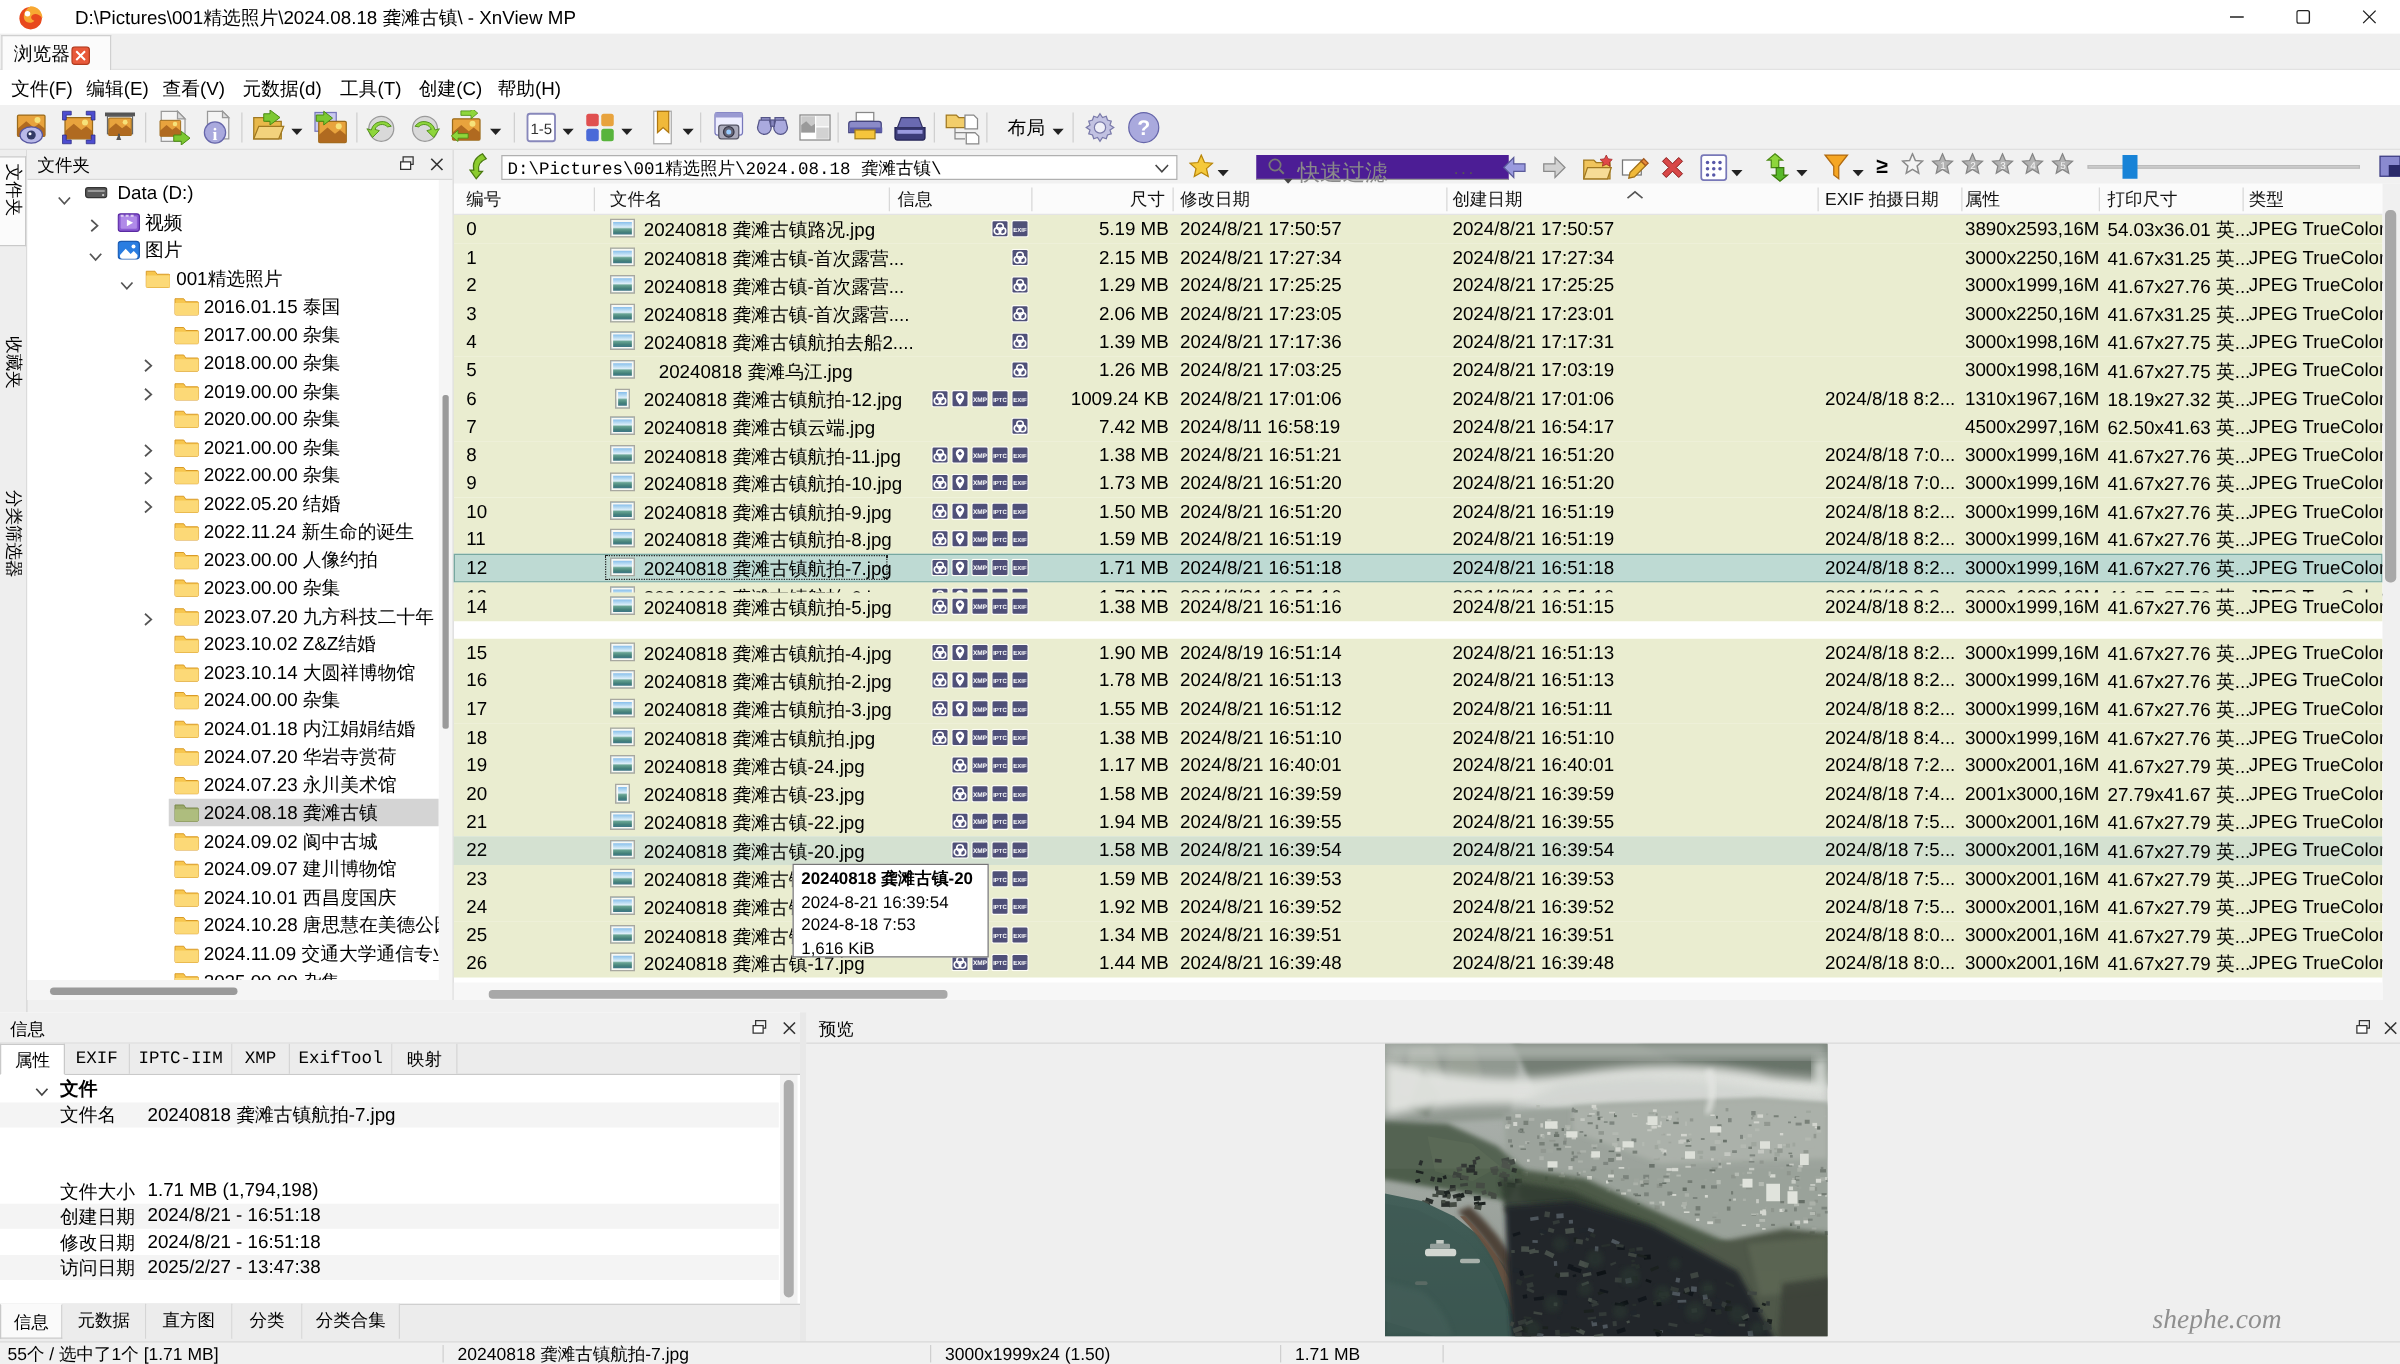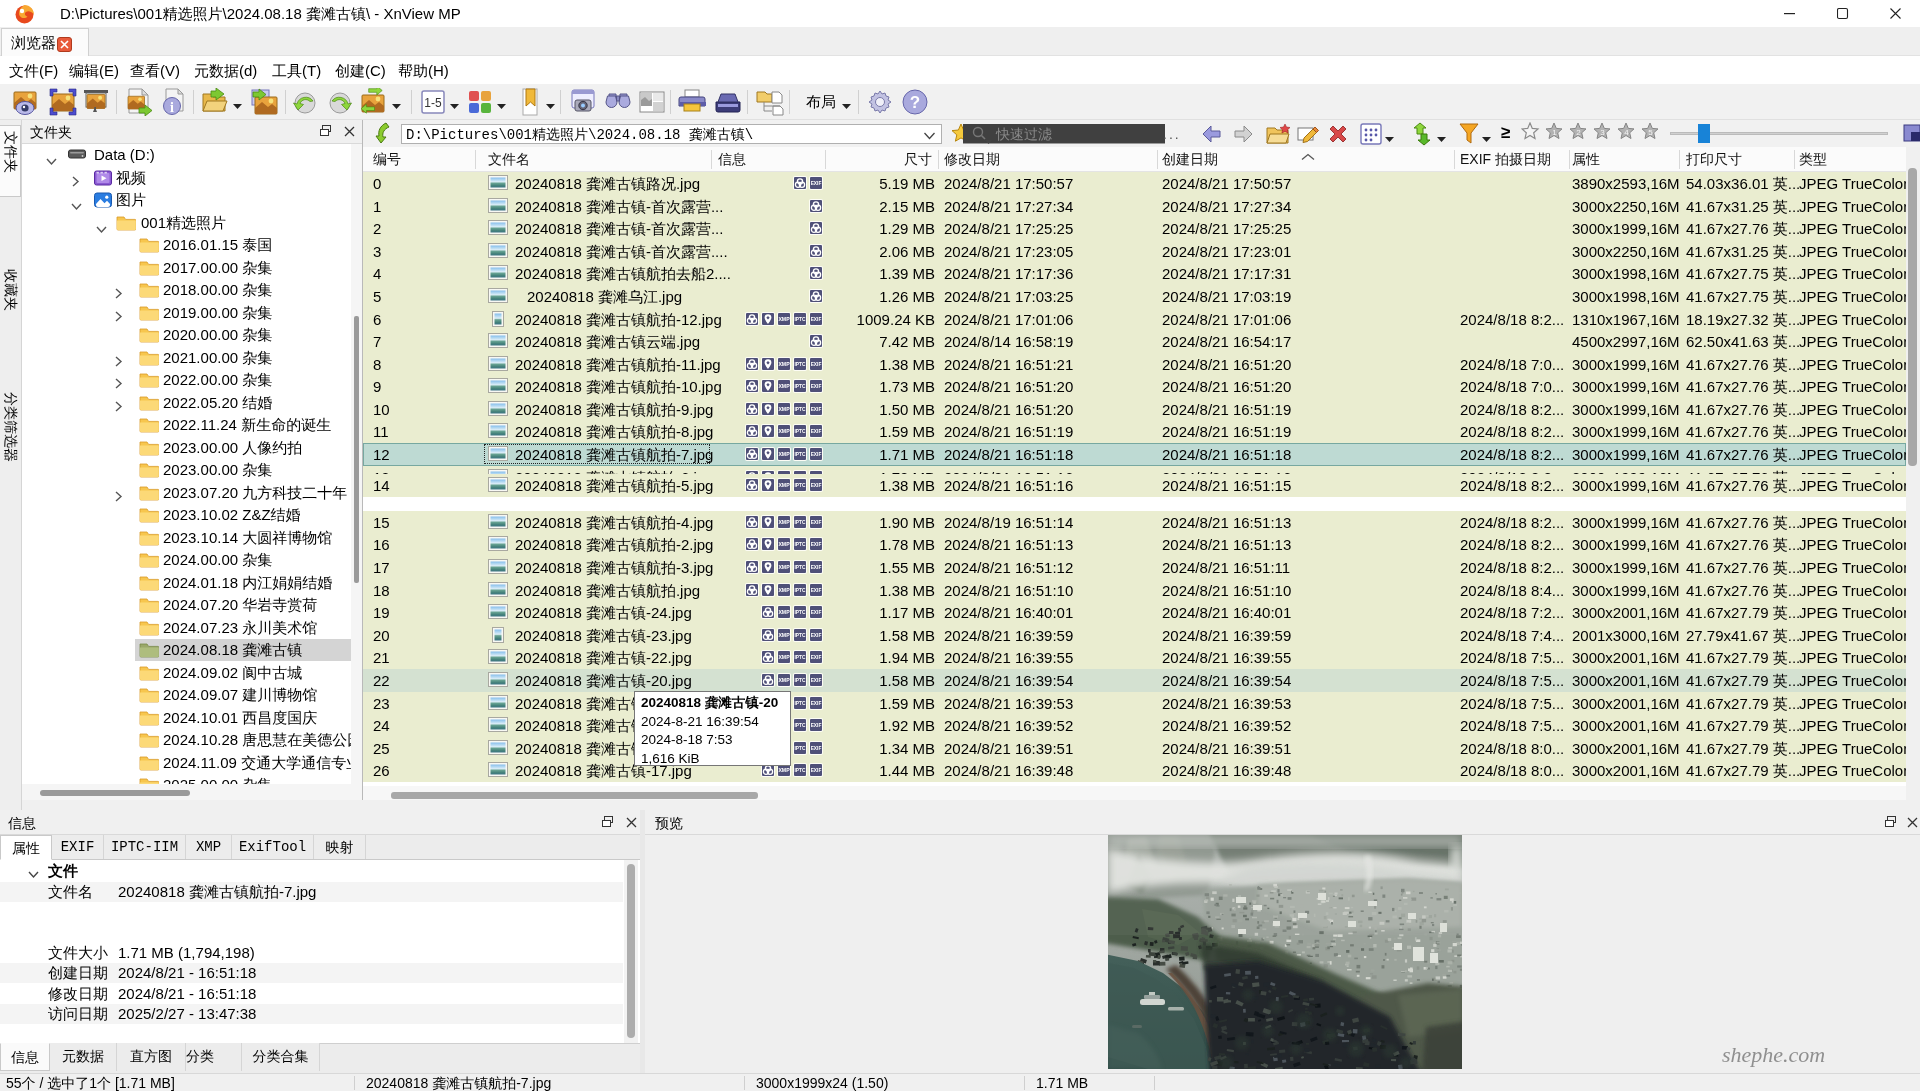--- a/index.html
+++ b/index.html
@@ -14,21 +14,21 @@
 .toolbar{position:absolute;left:0;top:84px;width:1920px;height:36px;background:#f1f1f1;border-bottom:1px solid #e0e0e0}
 .tsep{position:absolute;top:6px;width:1px;height:24px;background:#d0d0d0}
 .leftstrip{position:absolute;left:0;top:120px;width:22px;height:690px;background:#eeeeee;border-right:1px solid #d5d5d5}
 .folderpanel{position:absolute;left:22px;top:120px;width:341px;height:680px;background:#fff;border-right:1px solid #b9b9b9}
 .ptitle{position:absolute;font-size:14px;color:#000}
 .panelhead{background:#f0f0f0;border-bottom:1px solid #d9d9d9}
 .tree{position:absolute;left:0px;top:24px;width:329px;height:640px;background:#fff;overflow:hidden}
 .ti{position:absolute;height:22px;font-size:15px;color:#000;white-space:nowrap}
 .pathbar{position:absolute;left:363px;top:120px;width:1557px;height:27px;background:#f1f1f1}
 .addr{position:absolute;left:38px;top:4px;width:541px;height:20px;background:#fff;border:1px solid #b0b0b0;font-family:"Liberation Mono",monospace;font-size:14px;padding:1px 4px;color:#000}
-.qsearch{position:absolute;left:600px;top:4px;width:202px;height:20px;background:#404040;border-bottom:1px solid #9a9a9a;font-size:14px;color:#8a8a8a}
+.qsearch{position:absolute;left:642px;top:4px;width:202px;height:20px;background:#4c1d95;border-bottom:1px solid #9a9a9a;font-size:18px;color:#8a8a8a}
 .colheader{position:absolute;left:363px;top:147px;width:1543px;height:25px;background:#fbfbfb;border-bottom:1px solid #e4e4e4}
 .ch{position:absolute;top:4px;font-size:14px;color:#111;white-space:nowrap}
 .chd{position:absolute;top:3px;width:1px;height:19px;background:#d8d8d8}
 .listbg{position:absolute;left:363px;top:172px;width:1543px;height:628px;background:#fff}
 .row{position:absolute;left:0;width:1543px;height:23px;background:#eaedd0}
 .rowsel{background:#bedad3;outline:1px solid #77a8a0;outline-offset:-1px}
 .rowhl{background:#d4e1d1}
 .cell{position:absolute;top:3px;font-size:15px;color:#000;white-space:nowrap}
 .thumb{position:absolute;left:125px;top:3px;width:20px;height:15px;border:1px solid #a8a8a0;box-shadow:inset 0 0 0 1.5px #f8f8f4;background:linear-gradient(180deg,#6aace8 0%,#a8d2f0 25%,#ddeef8 45%,#68a493 55%,#43807a 75%,#3a6f92 100%)}
 .vscroll{position:absolute;left:1906px;top:147px;width:14px;height:653px;background:#f0f0f0}
@@ -742,21 +742,21 @@
 <div class="thumb"></div>
 <div class="cell" style="left:149px;padding:0 3px">20240818 龚滩古镇云端.jpg</div>
 <div class="abs" style="left:446px;top:4px"><svg width="14" height="14" viewBox="0 0 14 14">
           <rect width="14" height="14" rx="2" fill="#fdfdf6"></rect>
           <rect x="1" y="1" width="12" height="12" rx="1" fill="#4f5078"></rect>
           <circle cx="7" cy="5.4" r="2.6" fill="none" stroke="#fff" stroke-width="1.3"></circle>
           <circle cx="5" cy="8.8" r="2.6" fill="none" stroke="#fff" stroke-width="1.3"></circle>
           <circle cx="9" cy="8.8" r="2.6" fill="none" stroke="#fff" stroke-width="1.3"></circle>
         </svg></div>
 <div class="cell" style="left:452px;width:120px;text-align:right">7.42 MB</div>
-<div class="cell" style="left:581px">2024/8/14 16:58:19</div>
+<div class="cell" style="left:581px">2024/8/11 16:58:19</div>
 <div class="cell" style="left:799px">2024/8/21 16:54:17</div>
 <div class="cell" style="left:1209px">4500x2997,16M</div>
 <div class="cell" style="left:1323px">62.50x41.63 英...</div>
 <div class="cell" style="left:1436px">JPEG TrueColor (</div>
 </div>
 <div class="row" style="top:180.72px">
 <div class="cell" style="left:10px">8</div>
 <div class="thumb"></div>
 <div class="cell" style="left:149px;padding:0 3px">20240818 龚滩古镇航拍-11.jpg</div>
 <div class="abs" style="left:382px;top:4px"><svg width="14" height="14" viewBox="0 0 14 14">
@@ -1514,21 +1514,21 @@
 <div class="irow" style="top:193.80000000000004px;background:#f4f4f4">
       <div class="ilabel">访问日期</div>
       <div class="ivalue">2025/2/27 - 13:47:38</div>
     </div>
 <div class="abs" style="left:624px;top:50px;width:14px;height:193px;background:#f2f2f2"></div>
 <div class="abs" style="left:627px;top:54px;width:8px;height:174px;background:#adadad;border-radius:4px"></div>
 <div class="abs" style="left:0;top:233px;width:640px;height:30px;background:#ececec;border-top:1px solid #cfcfcf"></div>
 <div class="btab" style="left:0px;top:233px;width:50px;height:28px;background:#fafafa;border:1px solid #c9c9c9;border-top:1px solid #fafafa;text-align:center;line-height:27px">信息</div>
 <div class="btab" style="left:50px;top:233px;width:67px;height:28px;background:#ececec;border-right:1px solid #d5d5d5;text-align:center;line-height:27px">元数据</div>
 <div class="btab" style="left:117px;top:233px;width:69px;height:28px;background:#ececec;border-right:1px solid #d5d5d5;text-align:center;line-height:27px">直方图</div>
-<div class="btab" style="left:186px;top:233px;width:56px;height:28px;background:#ececec;border-right:1px solid #d5d5d5;line-height:27px">分类</div>
+<div class="btab" style="left:186px;top:233px;width:56px;height:28px;background:#ececec;border-right:1px solid #d5d5d5;text-align:center;line-height:27px">分类</div>
 <div class="btab" style="left:242px;top:233px;width:78px;height:28px;background:#ececec;border-right:1px solid #d5d5d5;text-align:center;line-height:27px">分类合集</div>
 </div>
 <div class="abs" style="left:640px;top:810px;width:5px;height:263px;background:#e8e8e8"></div>
 <div class="previewpanel">
 <div class="panelhead abs" style="left:0;top:0;width:1275px;height:25px"></div>
 <div class="ptitle" style="position:absolute;left:10px;top:5px">预览</div>
 <div class="dockbtn" style="left:1239px;top:5px"><svg width="13" height="13" viewBox="0 0 13 13">
         <rect x="3.5" y="1.5" width="8" height="6" fill="none" stroke="#333"></rect>
         <rect x="1.5" y="5.5" width="8" height="6" fill="#fff" stroke="#333"></rect>
       </svg></div>

